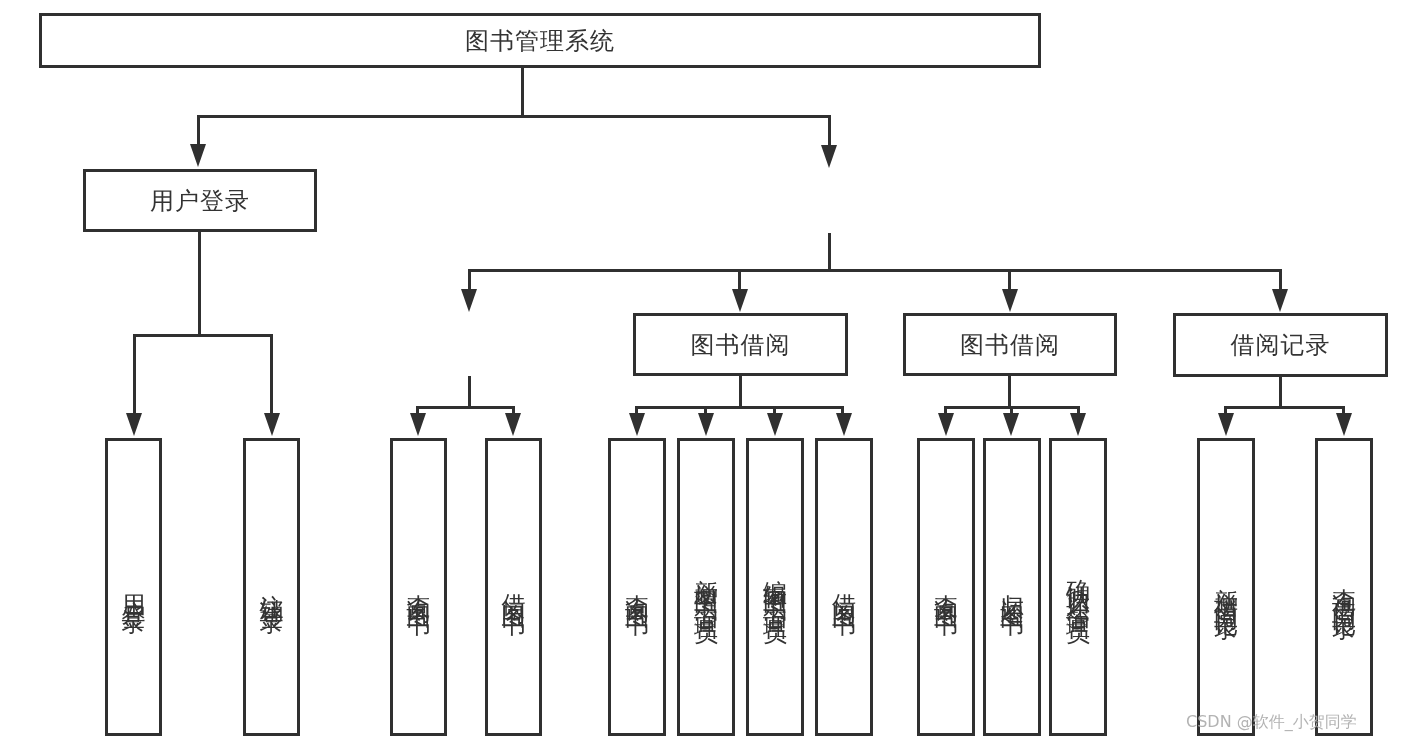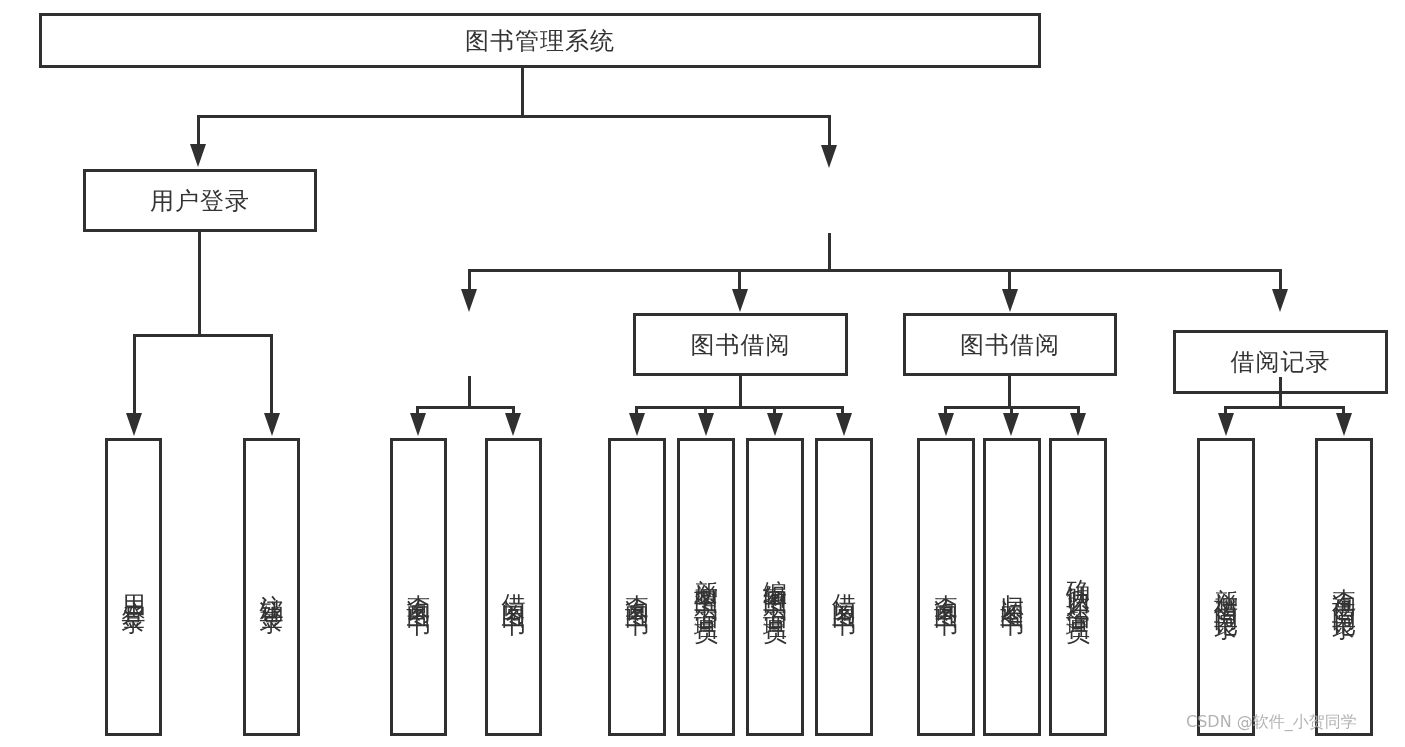--- a/index.html
+++ b/index.html
@@ -49,21 +49,21 @@
   <div class="box h" style="left:83px;top:169px;width:234px;height:63px;">
     <span>用户登录</span>
   </div>
 
   <div class="box h" style="left:633px;top:313px;width:215px;height:63px;">
     <span>图书借阅</span>
   </div>
   <div class="box h" style="left:903px;top:313px;width:214px;height:63px;">
     <span>图书借阅</span>
   </div>
-  <div class="box h" style="left:1173px;top:330px;width:215px;height:64px;">
+  <div class="box h" style="left:1173px;top:313px;width:215px;height:64px;">
     <span>借阅记录</span>
   </div>
 
   <div class="box v" style="left:105px;top:438px;width:57px;height:298px;">
     <span>用户登录</span>
   </div>
   <div class="box v" style="left:243px;top:438px;width:57px;height:298px;">
     <span>注销登录</span>
   </div>
   <div class="box v" style="left:390px;top:438px;width:57px;height:298px;">

